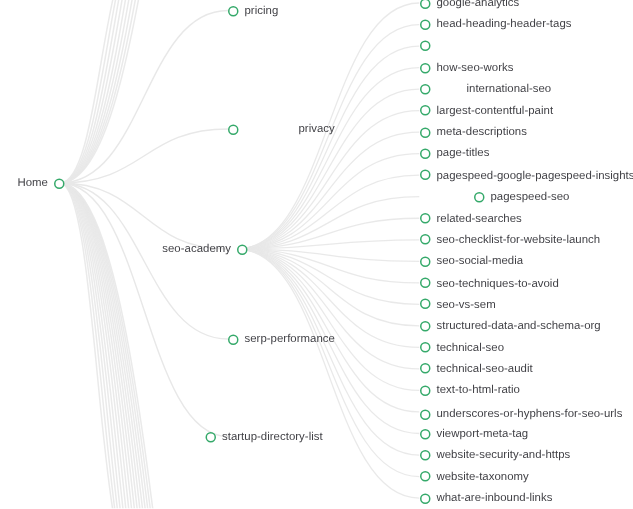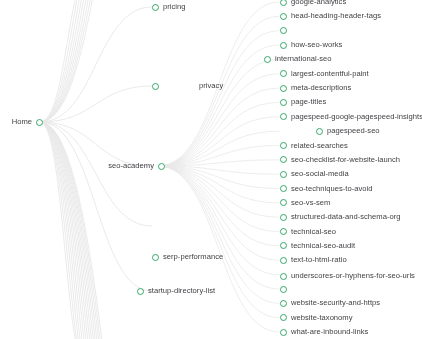--- a/index.html
+++ b/index.html
@@ -125,21 +125,21 @@
         <span class="lbl">pricing</span>
       </div>
       <div class="node right" style="left: 152px; top: 80px; gap: 36px;">
         <span class="dot"></span>
         <span class="lbl">privacy</span>
       </div>
       <div class="node left" style="left: auto; top: 160px; right: 257px;">
         <span class="dot"></span>
         <span class="lbl">seo-academy</span>
       </div>
-      <div class="node right" style="left: 152px; top: 220px; margin-top: 31px;">
+      <div class="node right" style="left: 152px; top: 220px;">
         <span class="dot"></span>
         <span class="lbl">serp-performance</span>
       </div>
       <div class="node right" style="left: 137px; top: 285px;">
         <span class="dot"></span>
         <span class="lbl">startup-directory-list</span>
       </div>
       <div class="node right" style="left: 280px; top: -4px;">
         <span class="dot"></span>
         <span class="lbl">google-analytics</span>
@@ -148,21 +148,21 @@
         <span class="dot"></span>
         <span class="lbl">head-heading-header-tags</span>
       </div>
       <div class="node right" style="left: 280px; top: 24.7px;">
         <span class="dot"></span>
       </div>
       <div class="node right" style="left: 280px; top: 39.05px;">
         <span class="dot"></span>
         <span class="lbl">how-seo-works</span>
       </div>
-      <div class="node right" style="left: 264px; top: 53.4px;">
+      <div class="node right" style="left: 280px; top: 53.4px; gap: 20px;">
         <span class="dot"></span>
         <span class="lbl">international-seo</span>
       </div>
       <div class="node right" style="left: 280px; top: 67.75px;">
         <span class="dot"></span>
         <span class="lbl">largest-contentful-paint</span>
       </div>
       <div class="node right" style="left: 280px; top: 82.1px;">
         <span class="dot"></span>
         <span class="lbl">meta-descriptions</span>
@@ -214,20 +214,21 @@
       <div class="node right" style="left: 280px; top: 254.3px;">
         <span class="dot"></span>
         <span class="lbl">text-to-html-ratio</span>
       </div>
       <div class="node right" style="left: 280px; top: 270px;">
         <span class="dot"></span>
         <span class="lbl">underscores-or-hyphens-for-seo-urls</span>
       </div>
       <div class="node right" style="left: 280px; top: 283px;">
         <span class="dot"></span>
+        <span class="lbl">viewport-meta-tag</span>
       </div>
       <div class="node right" style="left: 280px; top: 297.35px;">
         <span class="dot"></span>
         <span class="lbl">website-security-and-https</span>
       </div>
       <div class="node right" style="left: 280px; top: 311.7px;">
         <span class="dot"></span>
         <span class="lbl">website-taxonomy</span>
       </div>
       <div class="node right" style="left: 280px; top: 326.05px;">

